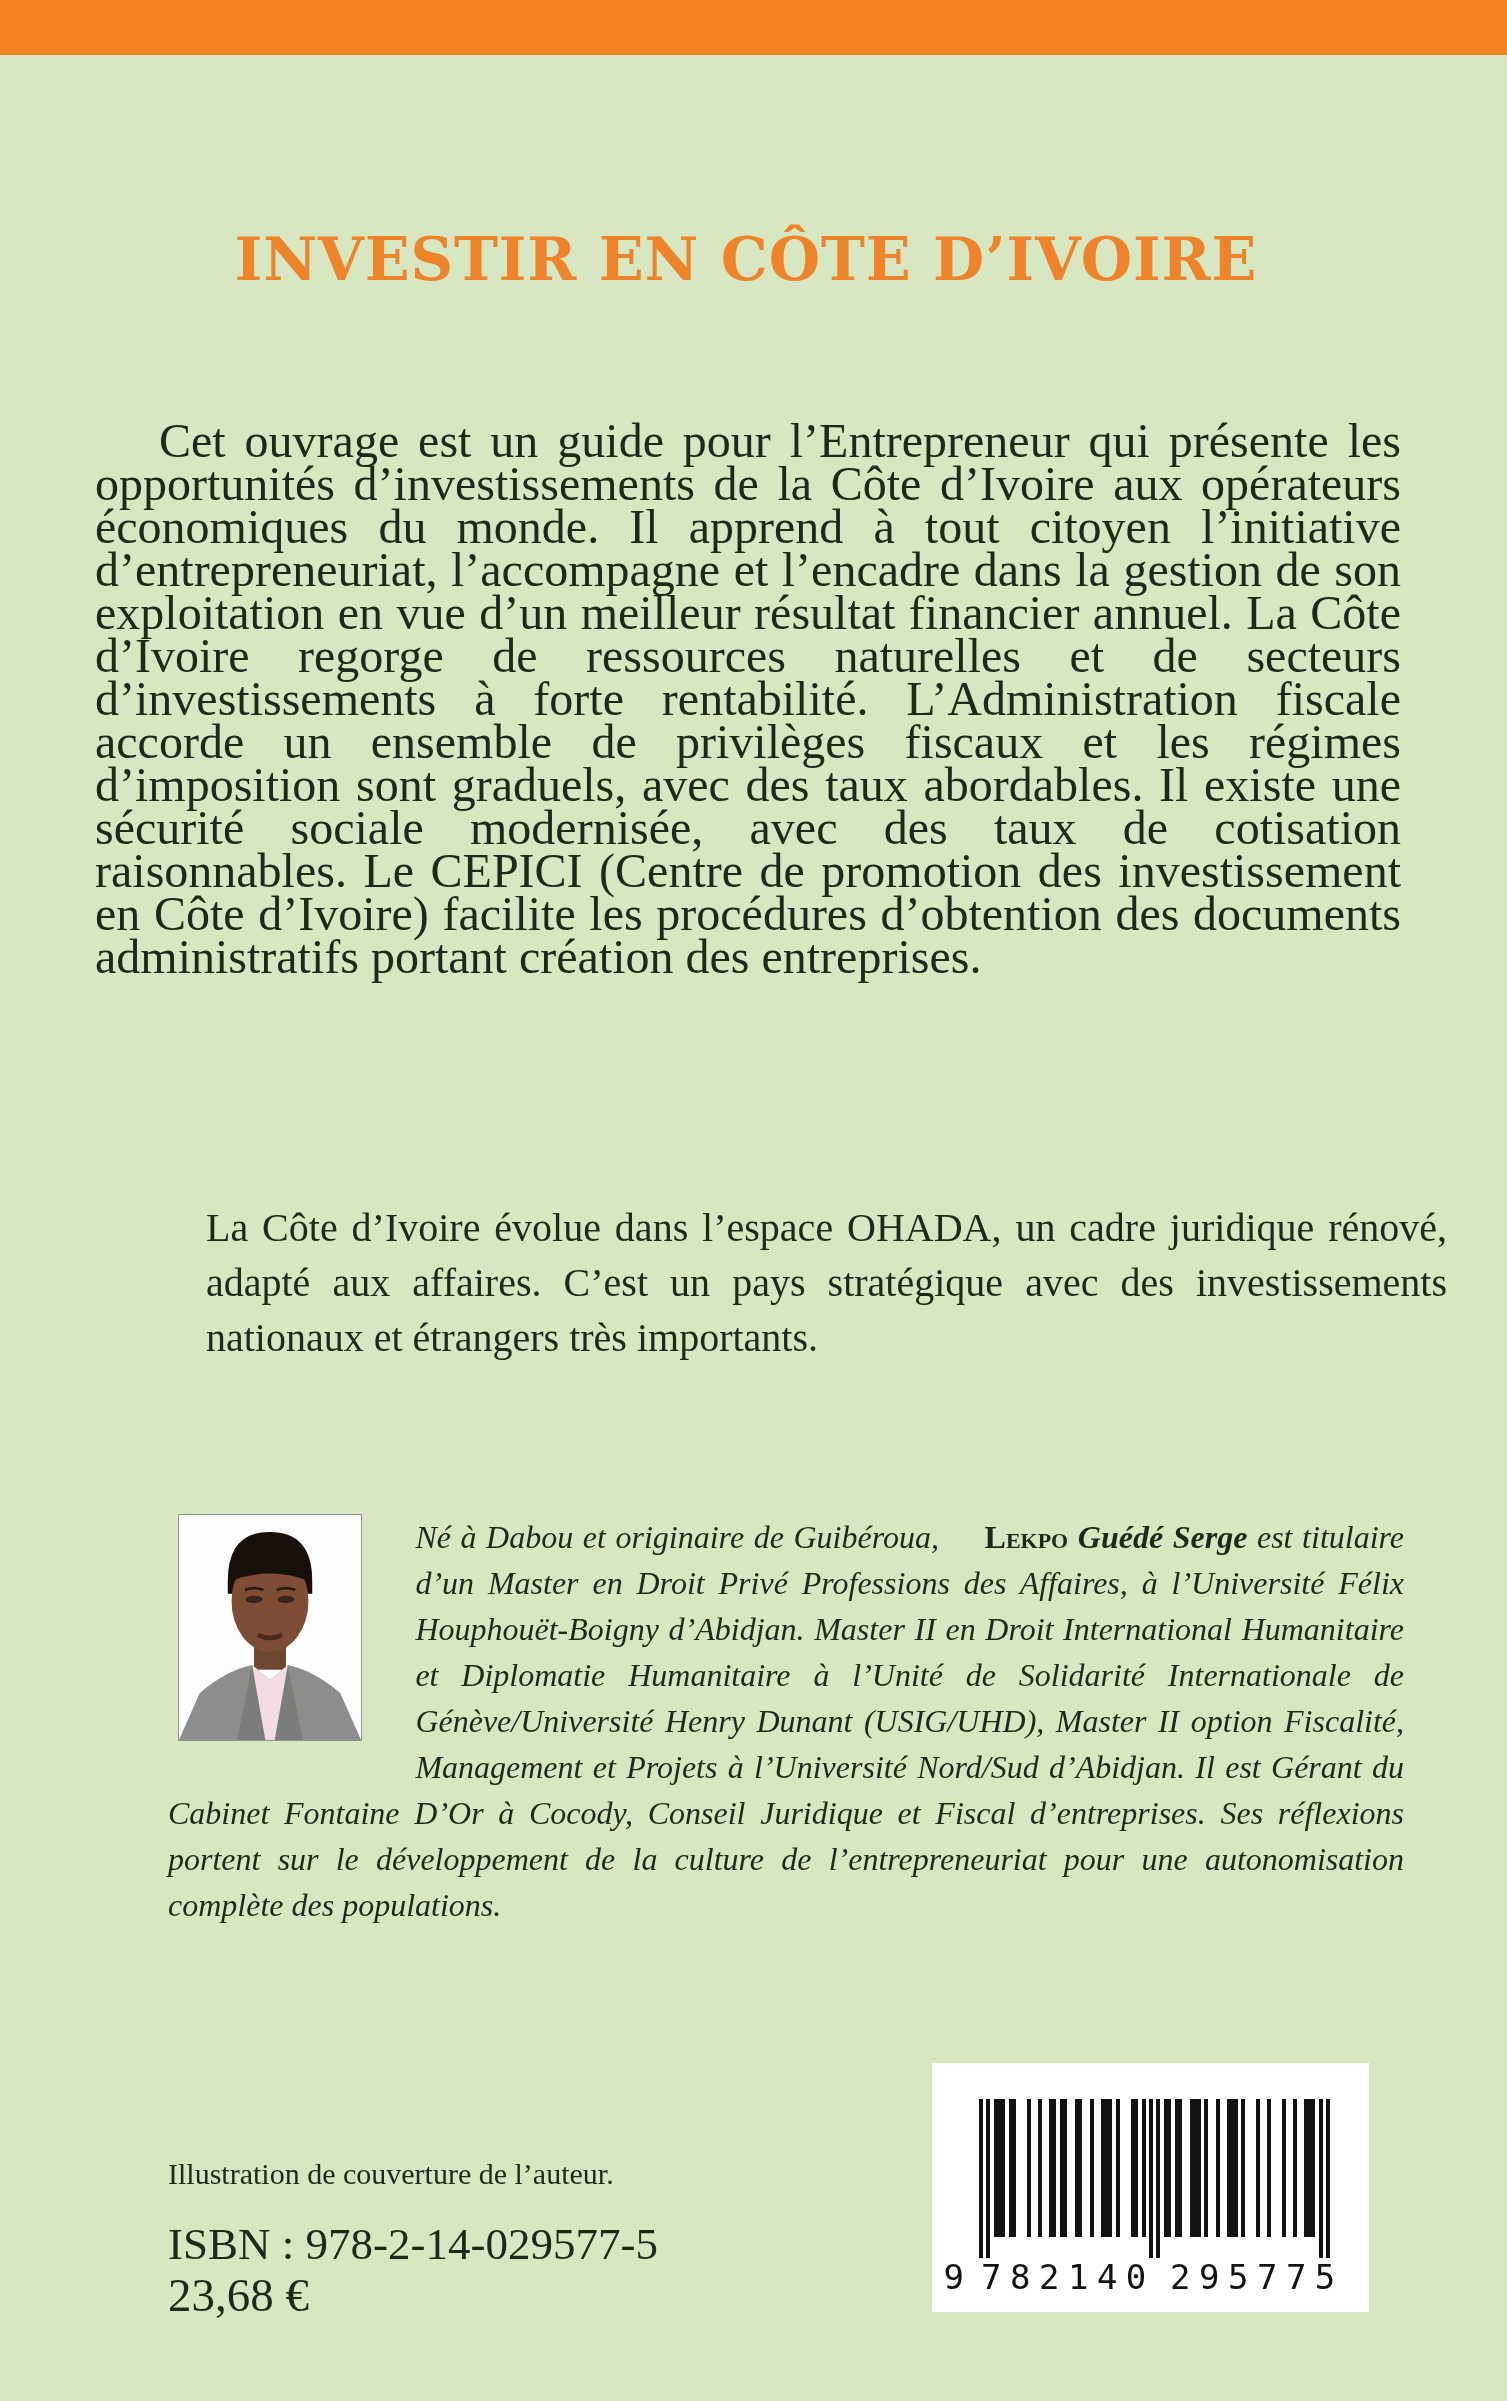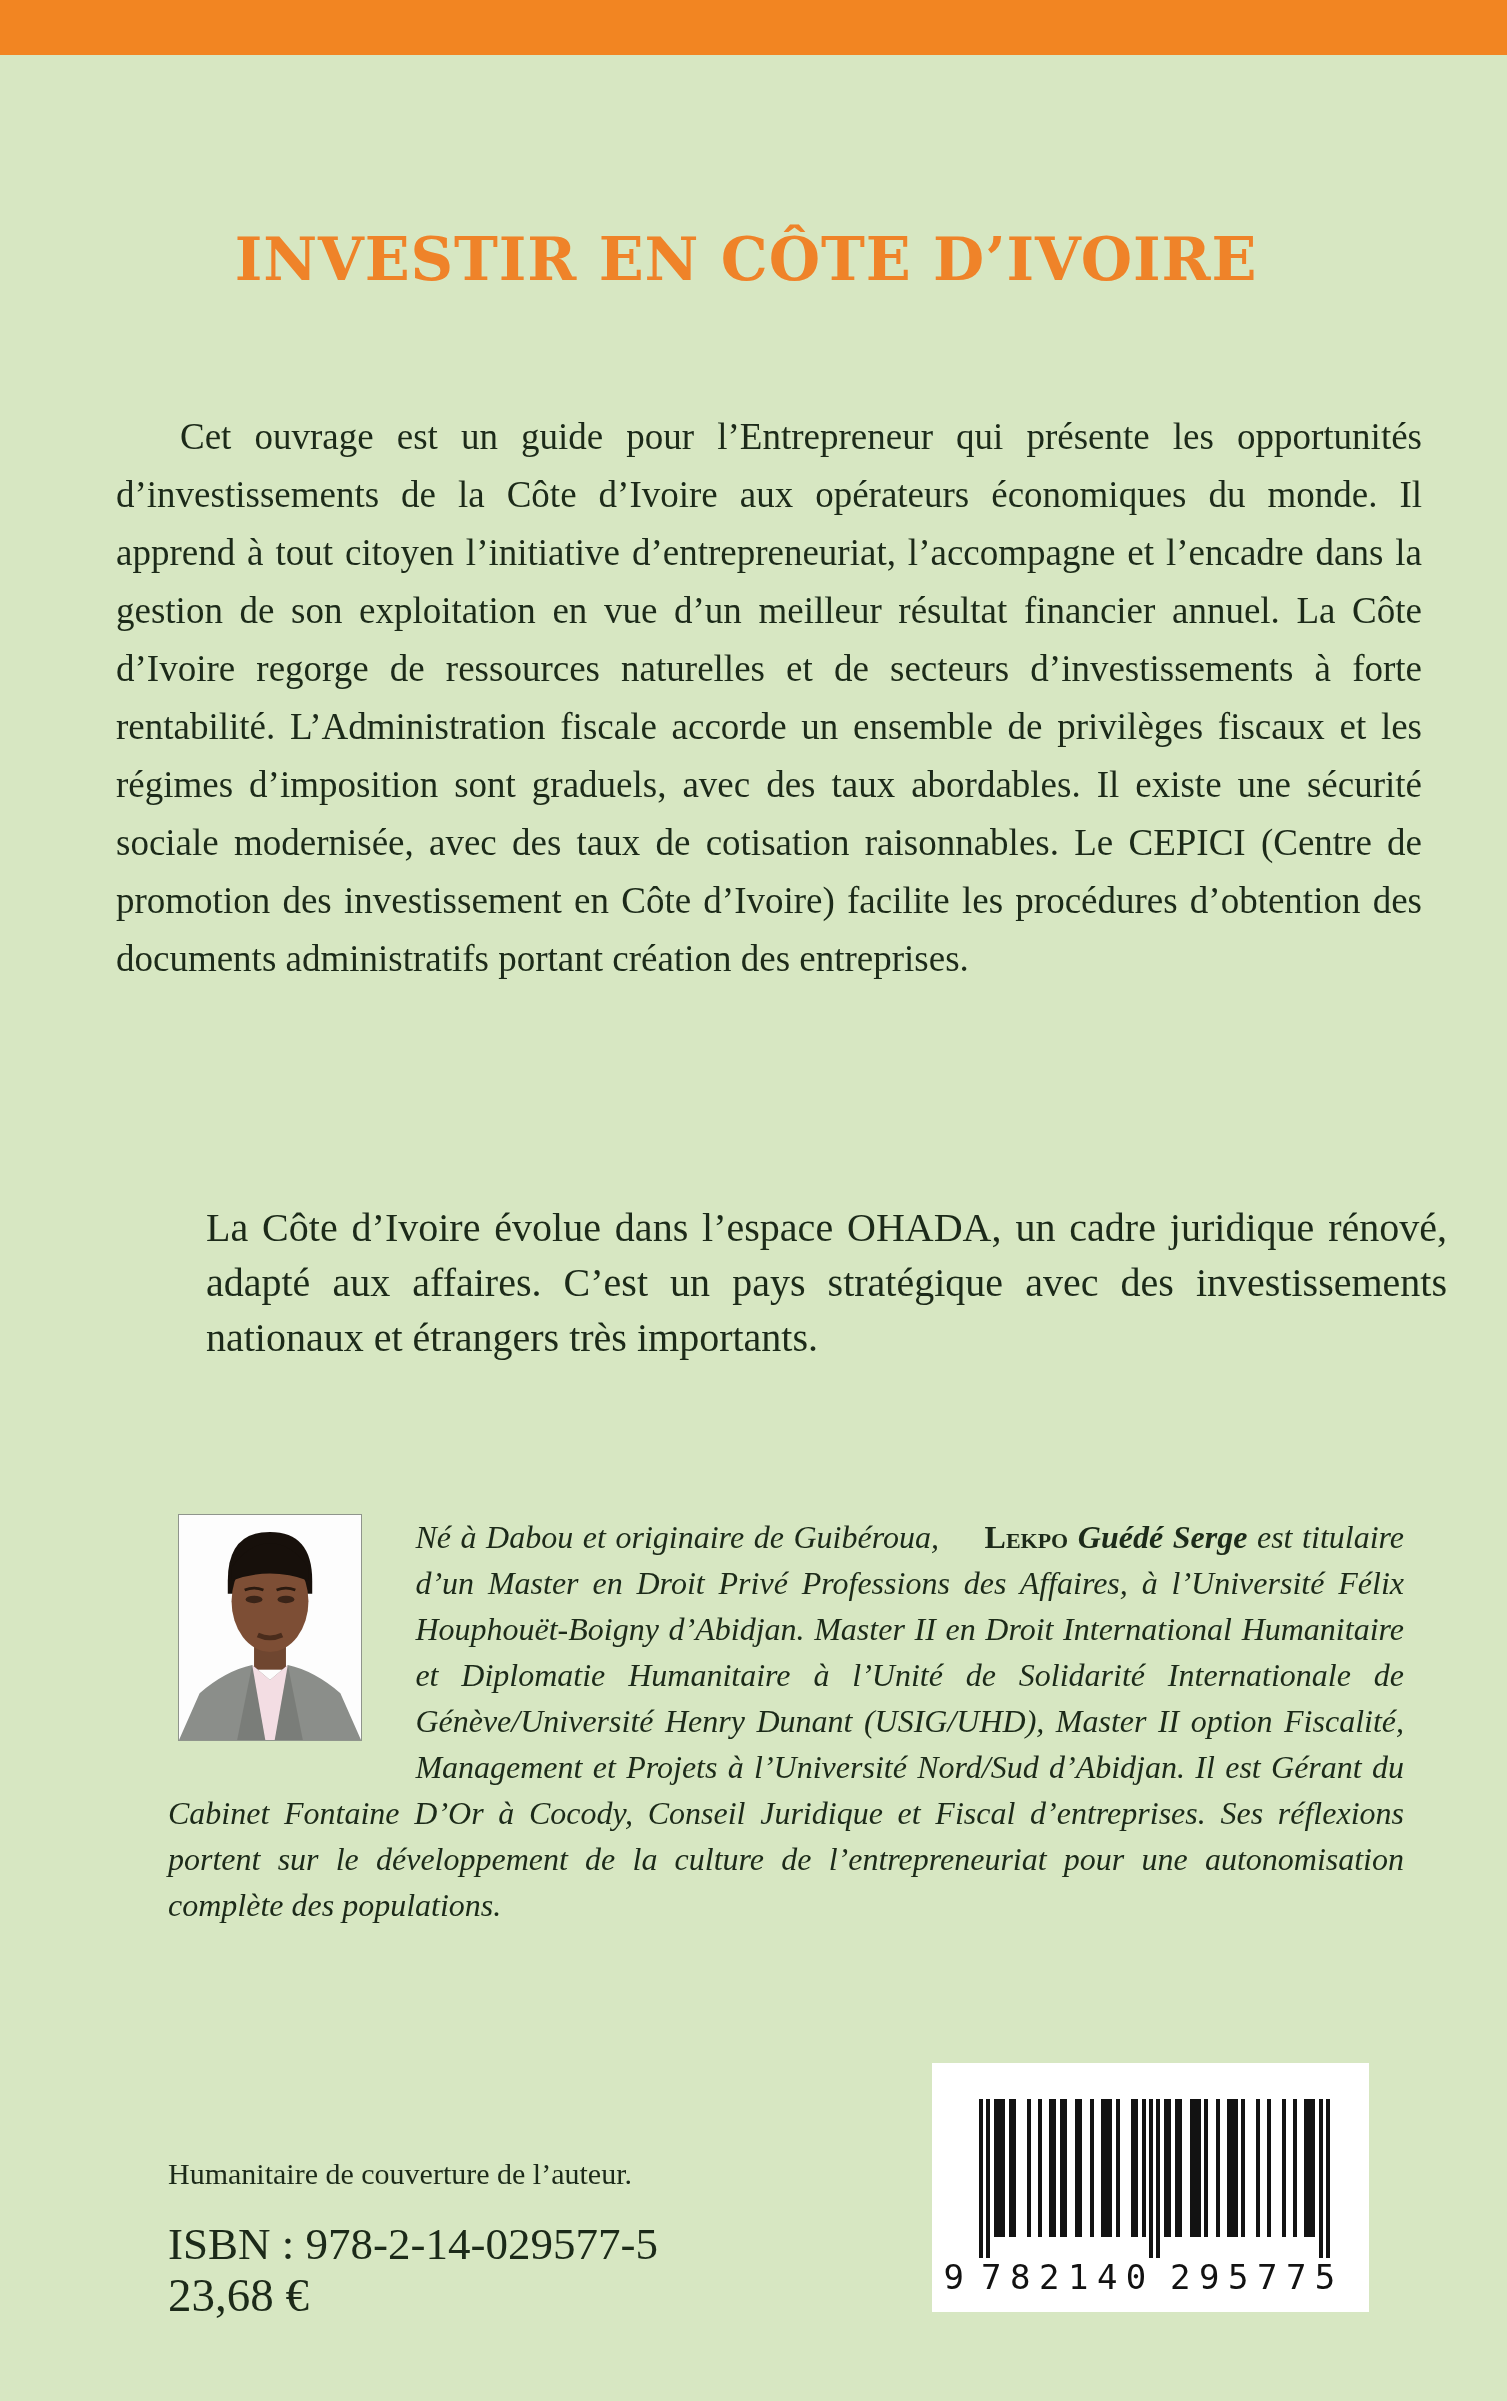--- a/index.html
+++ b/index.html
@@ -20,22 +20,22 @@
     position: absolute; left: 0; top: 225px; width: 1492px;
     text-align: center;
     font-family: "DejaVu Serif", serif;
     font-weight: bold;
     font-size: 59px;
     letter-spacing: 0.9px;
     color: #ef8329;
     white-space: nowrap;
   }
   .synopsis-1 {
-    position: absolute; left: 116px; top: 371px; width: 1306px;
-    font-size: 37px; line-height: 58px;
+    position: absolute; left: 95px; top: 371px; width: 1306px;
+    font-size: 48px; line-height: 43px;
     text-align: justify;
     text-indent: 64px;
   }
   .synopsis-2 {
     position: absolute; left: 168px; top: 1160px; width: 1241px;
     font-size: 40px; line-height: 55px;
     text-align: justify;
     margin-left: 38px;
   }
   .bio {
@@ -130,21 +130,21 @@
 
       <path d="M78,160 L97,176 L116,160 L118,240 L76,240 Z" fill="#f3dde3"></path>
 
       <path d="M78,160 L92,240 L62,240 Z" fill="#7a7d79"></path>
       <path d="M116,160 L102,240 L132,240 Z" fill="#7a7d79"></path>
     </svg>
   </span>
   <span>Né à Dabou et originaire de Guibéroua, </span><span class="name-sc">Lekpo</span><span class="name-bold"> Guédé Serge</span><span> est titulaire d’un Master en Droit Privé Professions des Affaires, à l’Université Félix Houphouët-Boigny d’Abidjan. Master II en Droit International Humanitaire et Diplomatie Humanitaire à l’Unité de Solidarité Internationale de Génève/Université Henry Dunant (USIG/UHD), Master II option Fiscalité, Management et Projets à l’Université Nord/Sud d’Abidjan. Il est Gérant du Cabinet Fontaine D’Or à Cocody, Conseil Juridique et Fiscal d’entreprises. Ses réflexions portent sur le développement de la culture de l’entrepreneuriat pour une autonomisation complète des populations.</span>
 </div>
 
-<div class="illustration-note">Humanitaire de couverture de l’auteur.</div>
+<div class="illustration-note">Illustration de couverture de l’auteur.</div>
 
 <div class="isbn-line">ISBN : 978-2-14-029577-5</div>
 
 <div class="price-line">23,68 €</div>
 
 <div class="barcode-box">
   <div class="barcode-bars" id="barcode-bars">
       <div class="bar" style="left: 0px; width: 3.7px; height: 159px;"></div>
       <div class="bar" style="left: 7.4px; width: 3.7px; height: 159px;"></div>
       <div class="bar" style="left: 15px; width: 11px; height: 138px;"></div>

